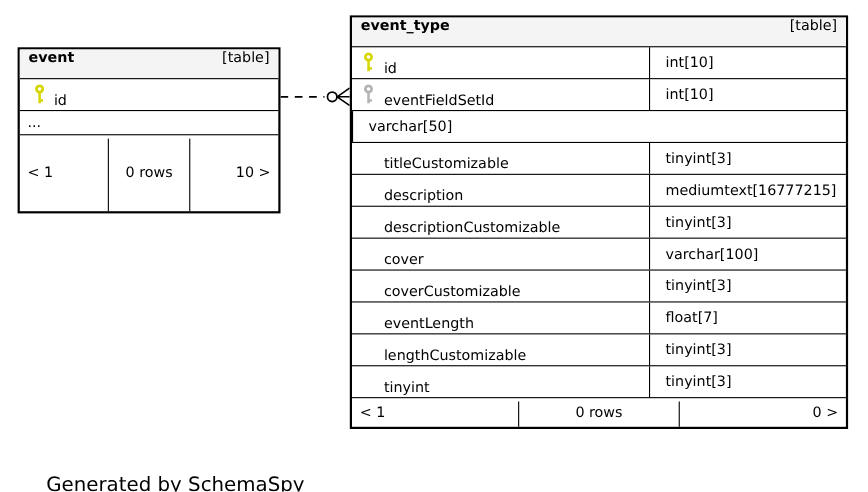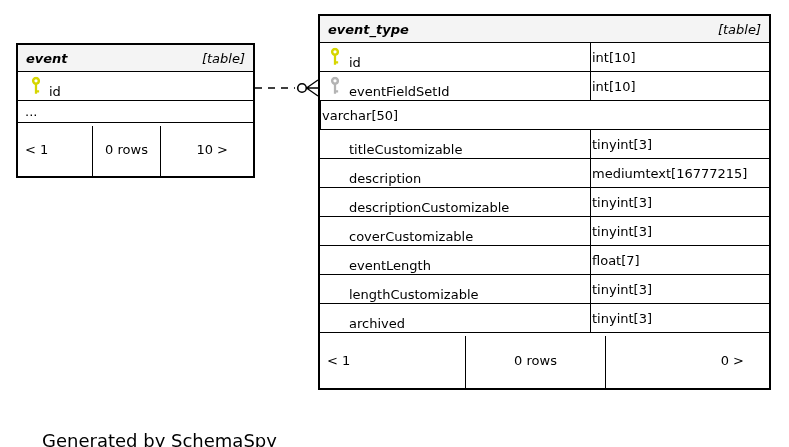--- a/index.html
+++ b/index.html
@@ -1,46 +1,46 @@
 <!DOCTYPE html>
 <html style="--background: #ffffff; --header-bg: #f4f4f4; --table-border: #000000; --primary-key: #d6d600; --foreign-key: #b4b4b4;"><head>
 <meta charset="utf-8">
 <style>
   * { margin:0; padding:0; box-sizing:border-box; }
   html,body { background:#fff; }
   body { font-family:"DejaVu Sans","Liberation Sans",sans-serif; font-size:13px; color:#000; }
   .canvas { position:relative; width:789px; height:447px; background:var(--background,#fff); overflow:hidden; }
 
   .db-table { position:absolute; border:2px solid var(--table-border,#000); background:#fff; display:flex; flex-direction:column; }
-  .tbl-event { left:16px; top:43px; width:239px; height:135px; }
+  .tbl-event { left:16px; top:43px; width:239px; height:151px; }
   .tbl-event-type { left:318px; top:14px; width:453px; height:376px; }
 
   .tbl-header { height:27px; flex:0 0 27px; background:var(--header-bg,#f4f4f4); border-bottom:1px solid #000;
-                display:flex; align-items:center; justify-content:space-between; padding:0 8px;font-style:italic; }
+                display:flex; justify-content:space-between; padding:0 8px; }
   .tbl-title { font-weight:bold; }
   .tbl-badge { font-weight:normal; }
 
   .col-row { flex:0 0 29px; height:29px; display:flex; align-items:stretch; border-bottom:1px solid #000; }
   .name-cell { position:relative; display:flex; align-items:center; flex:1; }
   .tbl-event-type .name-cell { flex:0 0 270px; width:270px; }
-  .type-cell { flex:1; display:flex; align-items:center; border-left:1px solid #000; padding-left:1px; }
+  .type-cell { flex:1; display:flex; align-items:center; border-left:1px solid #000; padding-left:14px; }
   .key-slot { position:absolute; left:9px; top:50%; transform:translateY(-50%); width:12px; height:19px; }
   .tbl-event .key-slot { left:12px; }
   .col-name { padding-left:29px;margin-top:10px; }
   .tbl-event .col-name { padding-left:31px; }
   .key-icon.pk { color:var(--primary-key,#d6d600); }
   .key-icon.fk { color:var(--foreign-key,#b4b4b4); }
 
   .ellipsis-row { flex:0 0 22px; height:22px; display:flex; align-items:center; padding-left:7px; border-bottom:1px solid #000; }
 
   .pager-row { flex:1; display:flex; align-items:stretch; }
   .pager-cell { flex:1; display:flex; align-items:center; }
   .pager-cell.prev { justify-content:flex-start; padding-left:7px; }
   .pager-cell.count { justify-content:center; }
-  .pager-cell.next { justify-content:flex-end; padding-right:25px; }
+  .pager-cell.next { justify-content:flex-end; padding-right:7px; }
   .pager-divider { width:1px; background:#000; align-self:flex-end; height:calc(100% - 3px); }
 
   .relationship { position:absolute; left:255px; top:75px; width:63px; height:26px; }
 
   .footer-note { position:absolute; left:18px; top:430px; font-size:18px;margin-left:24px; }
 </style>
 </head>
 <body>
 
 <div class="canvas">
@@ -127,20 +127,26 @@
       <div class="type-cell">mediumtext[16777215]</div>
     </div>
 
     <div class="col-row">
       <div class="name-cell">
         <span class="col-name">descriptionCustomizable</span>
       </div>
       <div class="type-cell">tinyint[3]</div>
     </div>
 
+    <div class="col-row">
+      <div class="name-cell">
+        <span class="col-name">cover</span>
+      </div>
+      <div class="type-cell">varchar[100]</div>
+    </div>
 
     <div class="col-row">
       <div class="name-cell">
         <span class="col-name">coverCustomizable</span>
       </div>
       <div class="type-cell">tinyint[3]</div>
     </div>
 
     <div class="col-row">
       <div class="name-cell">
@@ -151,21 +157,21 @@
 
     <div class="col-row">
       <div class="name-cell">
         <span class="col-name">lengthCustomizable</span>
       </div>
       <div class="type-cell">tinyint[3]</div>
     </div>
 
     <div class="col-row">
       <div class="name-cell">
-        <span class="col-name">archived</span>
+        <span class="col-name">tinyint</span>
       </div>
       <div class="type-cell">tinyint[3]</div>
     </div>
 
     <div class="pager-row">
       <div class="pager-cell prev">&lt; 1</div>
       <div class="pager-divider"></div>
       <div class="pager-cell count">0 rows</div>
       <div class="pager-divider"></div>
       <div class="pager-cell next">0 &gt;</div>

